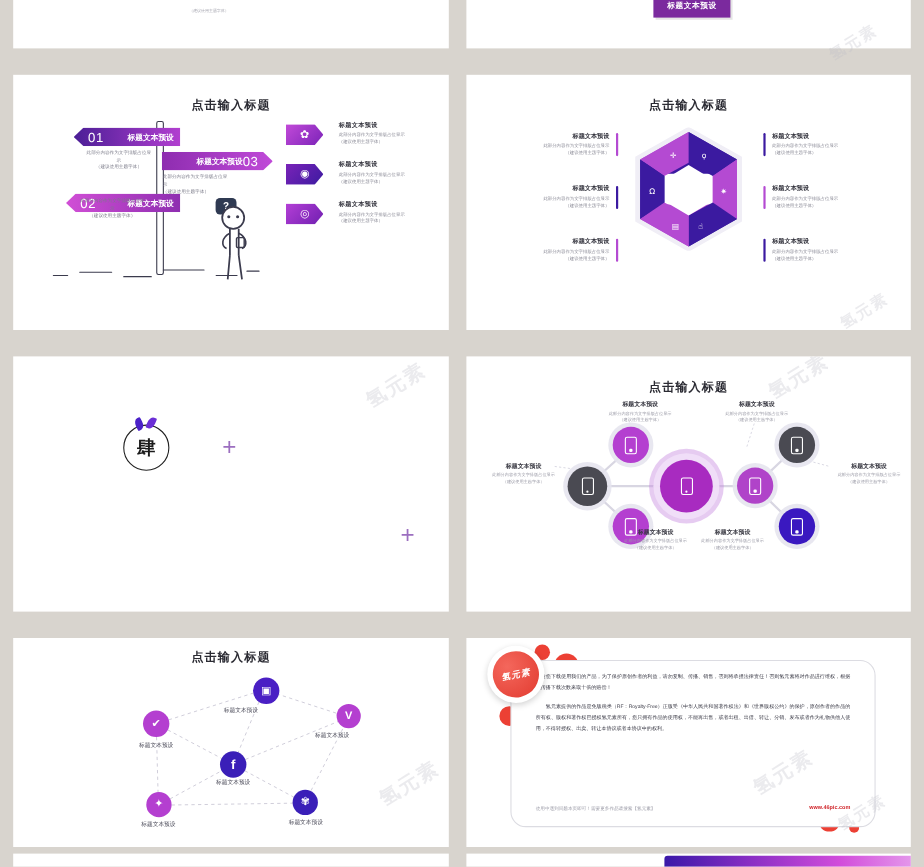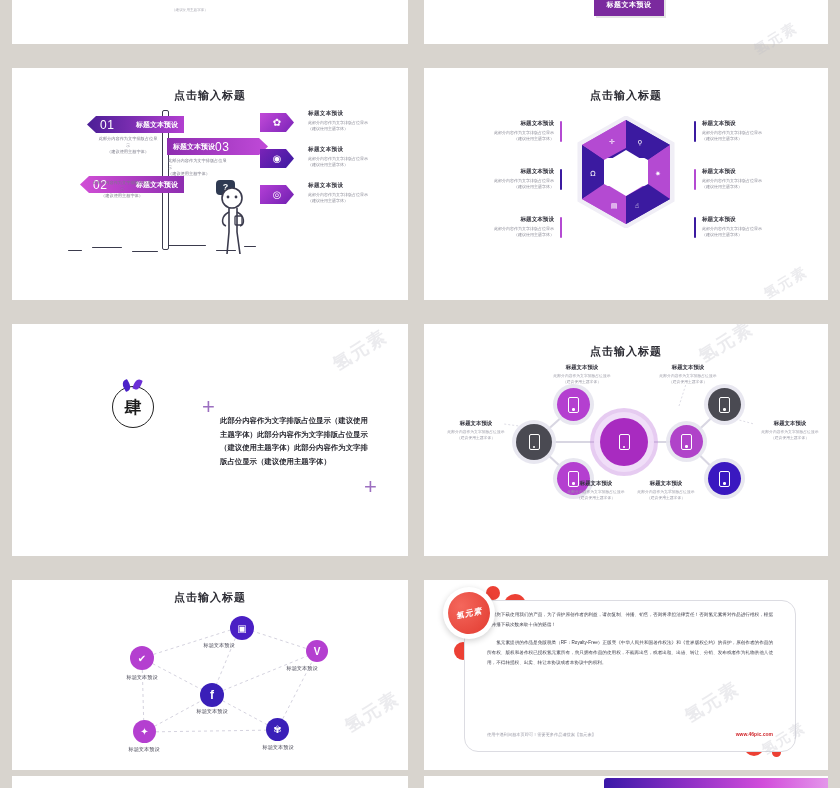--- a/index.html
+++ b/index.html
@@ -19,33 +19,33 @@
   .row1{top:68px;height:232px;}
   .row2{top:324px;height:232px;}
   .row3{top:580px;height:190px;}
 
   .title{
     text-align:center;font-size:11px;font-weight:bold;color:#2b2b33;
     letter-spacing:1px;margin-top:20px;
   }
 
   
-  .sp-wrap{position:absolute;left:0;top:0;width:100%;height:100%;margin-left:20px;}
+  .sp-wrap{position:absolute;left:0;top:0;width:100%;height:100%;}
   .post{position:absolute;left:130px;top:42px;width:5px;height:138px;
         background:#fff;border:1.4px solid #3b3b4d;border-radius:2px;}
   .arrow{position:absolute;height:17px;color:#fff;display:flex;align-items:center;
          font-size:7px;font-weight:bold;}
   .arrow .num{font-size:12px;font-weight:normal;letter-spacing:0.5px;}
   .ar-left{ 
     clip-path:polygon(9px 0,100% 0,100% 100%,9px 100%,0 50%);
     padding-left:13px;padding-right:6px;justify-content:space-between;
   }
   .ar-right{
     clip-path:polygon(0 0,calc(100% - 9px) 0,100% 50%,calc(100% - 9px) 100%,0 100%);
-    padding-left:6px;padding-right:13px;justify-content:flex-start;
+    padding-left:6px;padding-right:13px;justify-content:flex-end;
   }
   .a1{left:55px;top:48px;width:78px;background:linear-gradient(90deg,#4b1e96,#b23fd0);}
   .a2{left:48px;top:108px;width:85px;background:linear-gradient(90deg,#d14fd6,#8e2db0);}
   .a3{left:135px;top:70px;width:82px;background:linear-gradient(90deg,#8e2db0,#c04ad8);}
   .capt{position:absolute;font-size:4.2px;color:#7a7a88;line-height:1.55;text-align:center;width:92px;}
   .c1{left:50px;top:68px;}
   .c2{left:44px;top:112px;}
   .c3{left:136px;top:90px;text-align:left;}
 
   .ground{position:absolute;left:36px;top:176px;width:190px;height:10px;}
@@ -329,21 +329,20 @@
   <div class="slide sl-tl row2">
     <div class="chap">
       <div class="circ">
         <span class="leaf leafL"></span>
         <span class="leaf leafR"></span>
         <span>肆</span>
       </div>
     </div>
     <div class="plus plusA">+</div>
     <div class="plus plusB">+</div>
-    <div class="para">此部分内容作为文字排版占位显示（建议使用主题字体）此部分内容作为文字排版占位显示（建议使用主题字体）此部分内容作为文字排版占位显示（建议使用主题字体）</div>
   </div>
 
   <div class="slide sl-tr row2">
     <div class="title">点击输入标题</div>
 
     <svg style="position:absolute;left:0;top:0;width:100%;height:100%;" viewBox="0 0 404 232">
       <g stroke="#d8d6e2" stroke-width="2" fill="none">
         <path d="M110,118 L150,82"></path>
           <path d="M110,118 L150,155"></path>
         <path d="M110,118 L200,118"></path>

